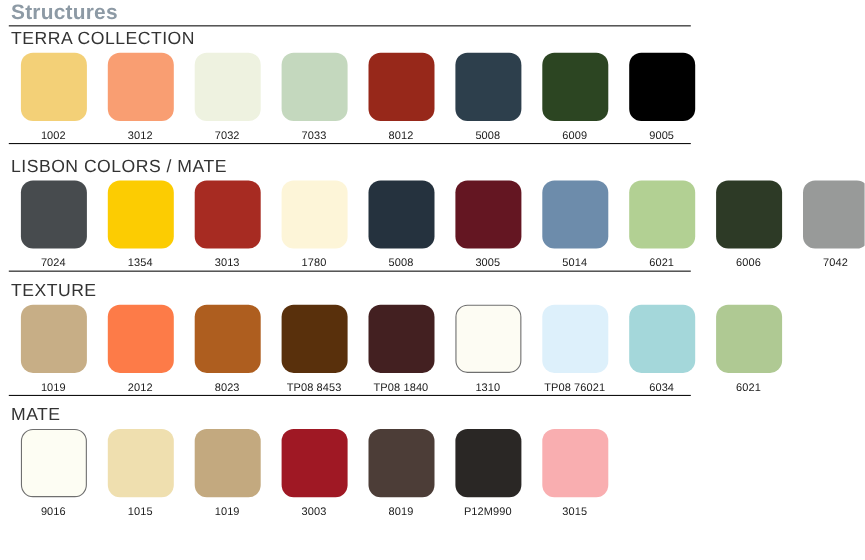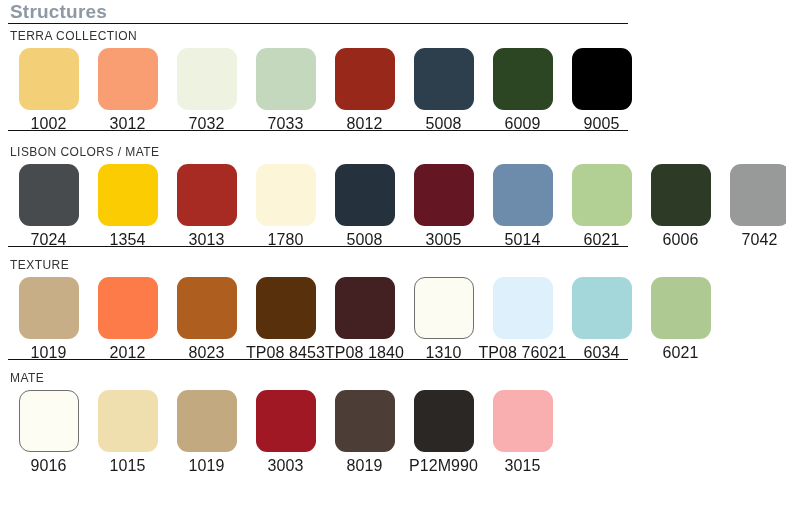--- a/index.html
+++ b/index.html
@@ -46,21 +46,21 @@
   
   .section {
     position: relative;
   }
   .section-rule {
     height: 0;
     border-top: 1.5px solid #111111;
     margin: 0;
   }
   .section-label {
-    font-size: 12px;
+    font-size: 16px;
     color: #333333;
     letter-spacing: 0.45px;
     line-height: 12px;
     padding: 6px 0 0 2px;
     white-space: nowrap;
   }
 
   
   .swatch-row {
     display: flex;
@@ -78,21 +78,21 @@
   .swatch-chip {
     width: 60px;
     height: 62px;
     border-radius: 11px;
     box-sizing: border-box;
   }
   .swatch-chip.bordered {
     border: 1px solid #6f6f6f;
   }
   .swatch-code {
-    font-size: 16px;
+    font-size: 10px;
     color: #1a1a1a;
     line-height: 12px;
     margin-top: 8px;
     white-space: nowrap;
     letter-spacing: 0.1px;
   }
 
   
   .section.terra   .swatch-row { padding-top: 6px; }
   .section.lisbon  .swatch-row { padding-top: 6px; }

